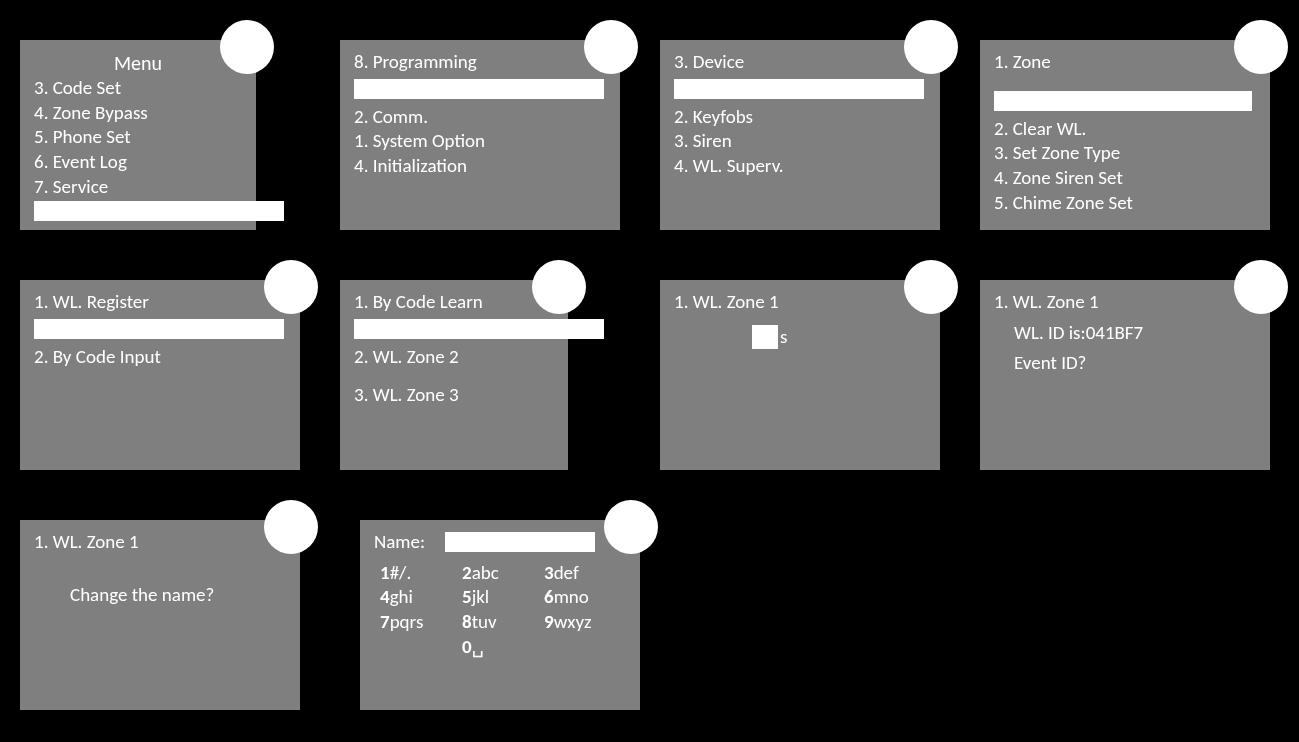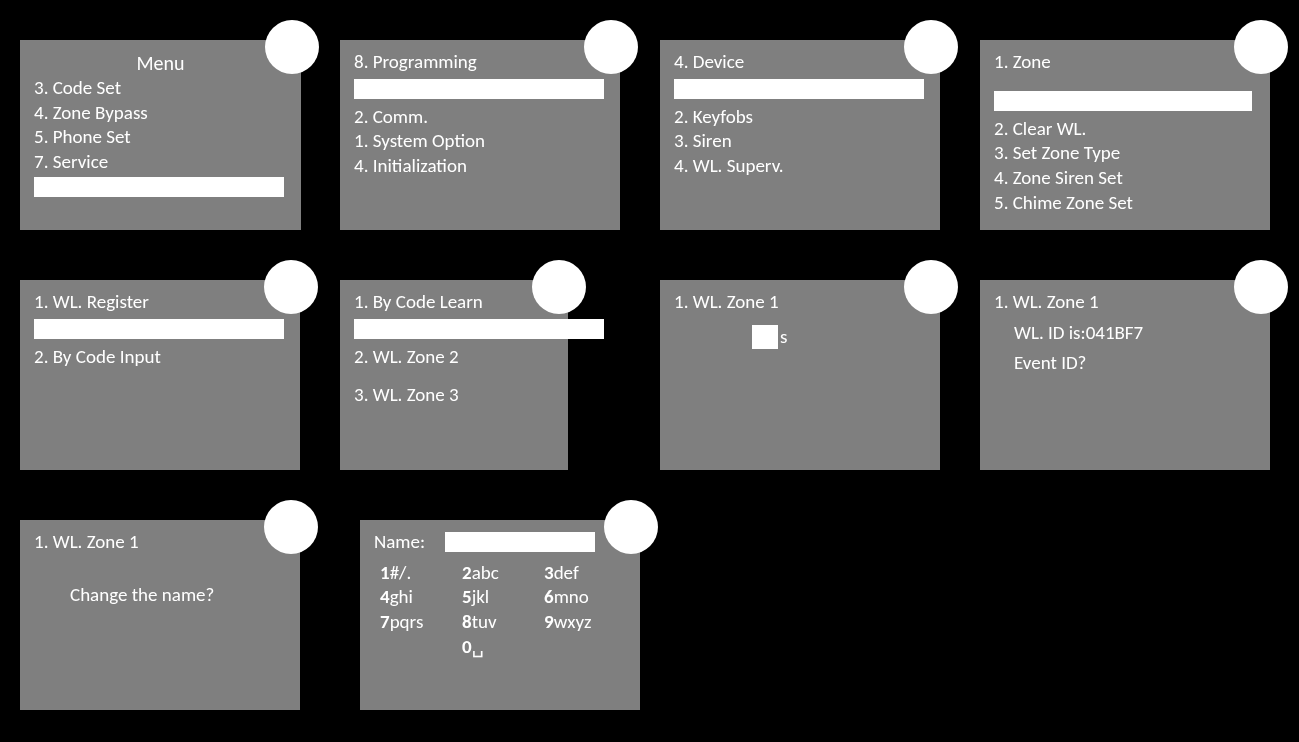--- a/index.html
+++ b/index.html
@@ -34,42 +34,43 @@
     background: #fff;
     height: 20px;
   }
   .keypad-row { display: flex; }
   .keypad-cell { width: 82px; }
   .kb { font-weight: bold; }
 </style>
 </head>
 <body>
 
-<div class="panel" style="left:20px; top:40px; width:281px; height:190px;">
+<div class="panel" style="left:20px; top:40px; width:236px; height:190px;">
   <div class="circle"></div>
   <div class="title-center">Menu</div>
   <div class="item">3. Code Set</div>
   <div class="item">4. Zone Bypass</div>
   <div class="item">5. Phone Set</div>
+  <div class="item">6. Event Log</div>
   <div class="item">7. Service</div>
   <div class="whitebar" style="width:250px; margin-top:2px;"></div>
 </div>
 
 <div class="panel" style="left:340px; top:40px; width:280px; height:190px;">
   <div class="circle"></div>
   <div class="item" style="margin-bottom:4px;">8. Programming</div>
   <div class="whitebar" style="width:250px; margin-bottom:6px;"></div>
   <div class="item">2. Comm.</div>
   <div class="item">1. System Option</div>
   <div class="item">4. Initialization</div>
 </div>
 
 <div class="panel" style="left:660px; top:40px; width:280px; height:190px;">
   <div class="circle"></div>
-  <div class="item" style="margin-bottom:4px;">4. Device</div>
+  <div class="item" style="margin-bottom:4px;">3. Device</div>
   <div class="whitebar" style="width:250px; margin-bottom:6px;"></div>
   <div class="item">2. Keyfobs</div>
   <div class="item">3. Siren</div>
   <div class="item">4. WL. Superv.</div>
 </div>
 
 <div class="panel" style="left:980px; top:40px; width:290px; height:190px;">
   <div class="circle"></div>
   <div class="item" style="margin-bottom:16px;">1. Zone</div>
   <div class="whitebar" style="width:258px; margin-bottom:6px;"></div>

